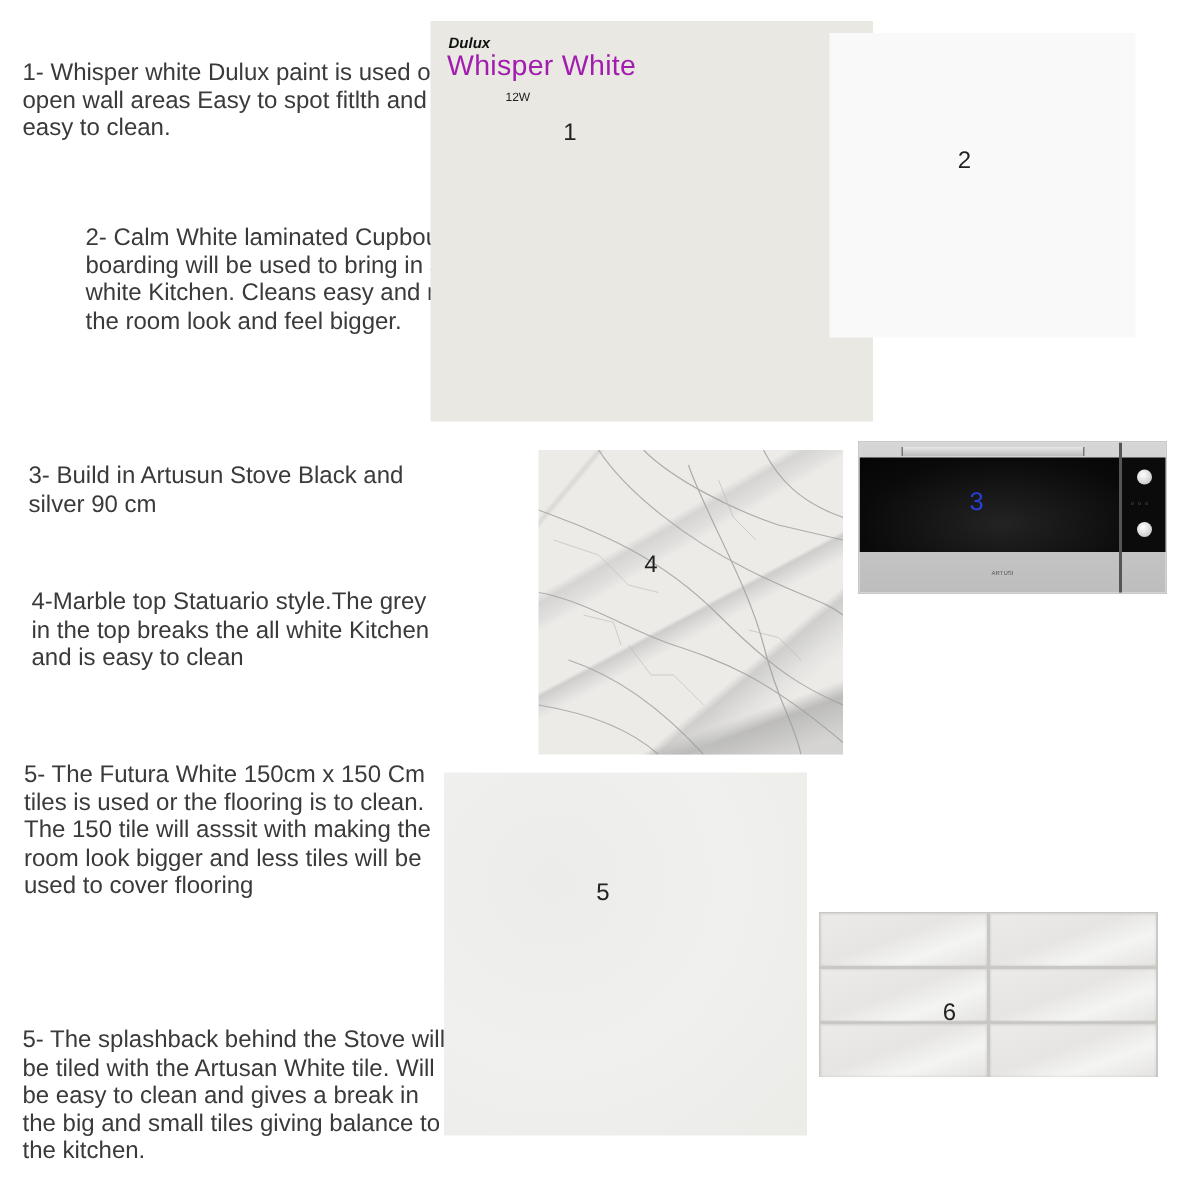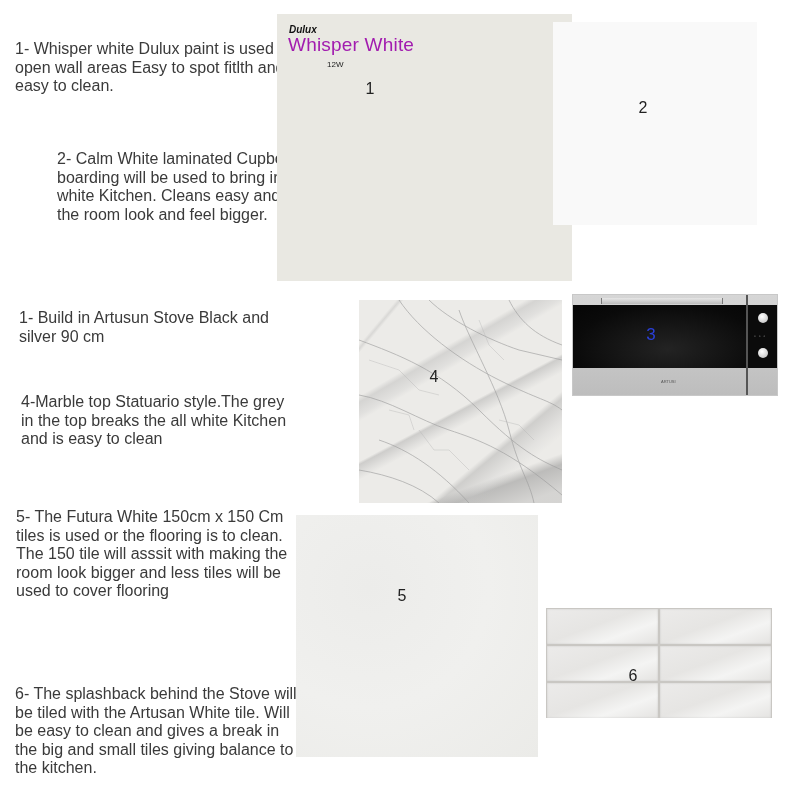--- a/index.html
+++ b/index.html
@@ -12,21 +12,21 @@
     .note {
       position:absolute; font-size:16px; line-height:18.5px; color:#3a3a3a;
       white-space:pre-line;
     }
     .panel { position:absolute; overflow:hidden; }
     .label {
       position:absolute; font-size:16px; color:#222222;
       transform:translate(-50%,-50%);
     }
     
-    #p1 { left:277px; top:14px; width:295px; height:267px; background:#e9e8e2; }
+    #p1 { left:287px; top:14px; width:295px; height:267px; background:#e9e8e2; }
     #p1 .brand { position:absolute; left:12px; top:10px; font-weight:bold; font-style:italic; font-size:10px; color:#111; }
     #p1 .code { position:absolute; left:50px; top:11px; font-size:8px; color:#222;margin-top:35px; }
     #p1 .name { position:absolute; left:11px; top:20px; font-size:19px; color:#a21caf; letter-spacing:0.2px; }
 
     
     #p2 { left:553px; top:22px; width:204px; height:203px; background:#f9f9f9; }
 
     
     #p3 { left:572px; top:294px; width:206px; height:102px;
           background:linear-gradient(#d6d6d6,#bdbdbd); border:1px solid #c8c8c8; box-sizing:border-box; }
@@ -68,31 +68,31 @@
 </head>
 <body>
 
 <div class="note" style="left:15px; top:40px;">1- Whisper white Dulux paint is used on
 open wall areas  Easy to spot fitlth and
 easy to clean.</div>
 <div class="note" style="left:15px; top:150px;margin-left:42px;">2- Calm White laminated Cupbourd
 boarding will be used to bring in an all
 white Kitchen. Cleans easy and makes
 the room look and feel bigger.</div>
-<div class="note" style="left:19px; top:309px;">1- Build in Artusun Stove  Black and
+<div class="note" style="left:19px; top:309px;">3- Build in Artusun Stove  Black and
 silver 90 cm</div>
 <div class="note" style="left:21px; top:393px;">4-Marble top Statuario style.The grey
 in the top breaks the all white Kitchen
 and is easy to clean</div>
 <div class="note" style="left:16px; top:508px;">5- The Futura  White 150cm x 150 Cm
 tiles is used or the flooring is to clean.
 The 150 tile will asssit with making the
 room look bigger and less tiles will be
 used to cover flooring</div>
-<div class="note" style="left:15px; top:685px;">6- The splashback behind the Stove will
+<div class="note" style="left:15px; top:685px;">5- The splashback behind the Stove will
 be tiled with the Artusan White tile. Will
 be easy to clean and gives a break in
 the big and small tiles giving balance to
 the kitchen.</div>
 
 <div class="panel" id="p1">
   <span class="brand">Dulux</span>
   <span class="code">12W</span>
   <span class="name">Whisper White</span>
   <span class="label" style="left:93px; top:75px;">1</span>

